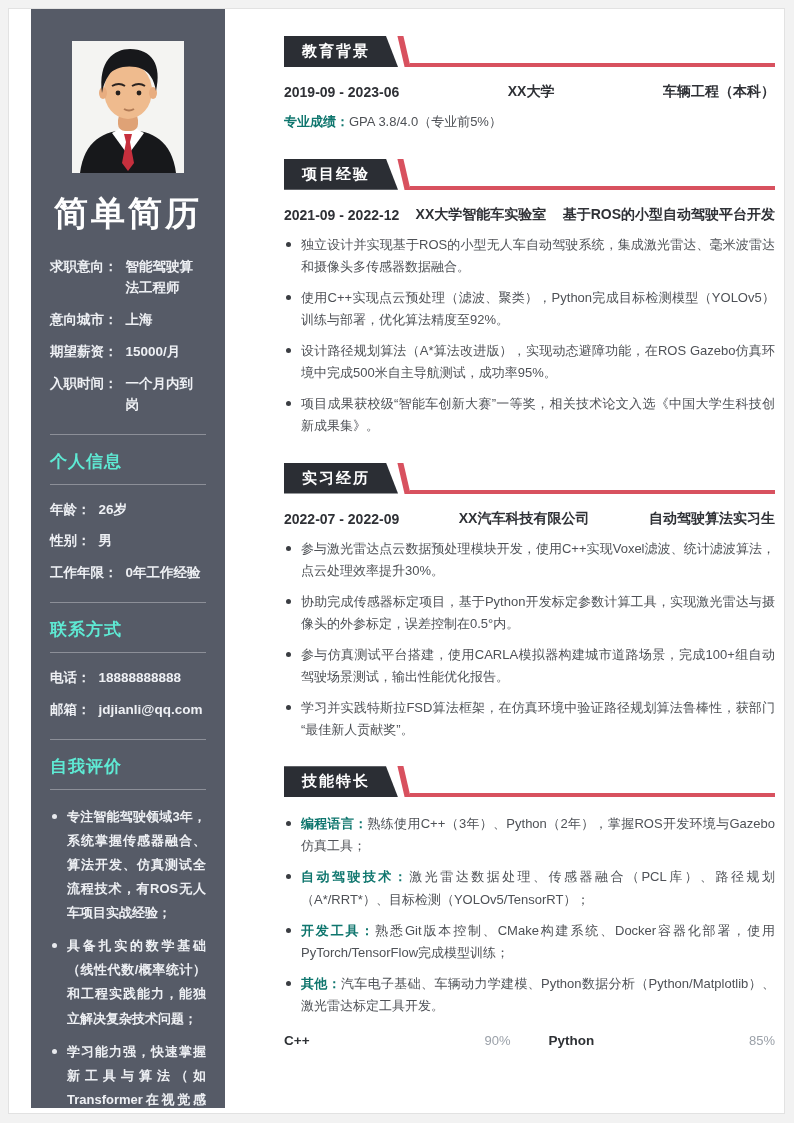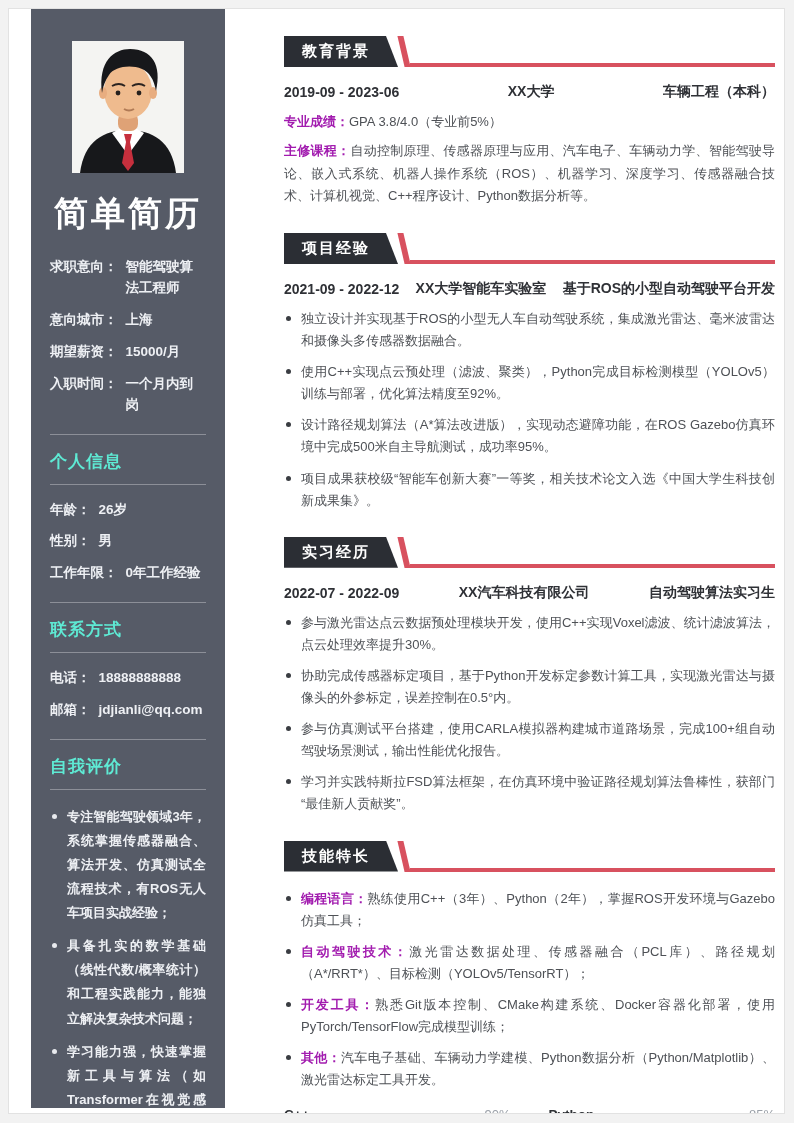--- a/index.html
+++ b/index.html
@@ -29,21 +29,21 @@
   .sec-badge { position:absolute; left:0; top:0; height:31px; width:114px; background:#2b2e34; color:#ffffff;
                display:flex; align-items:center; font-size:15px; font-weight:700; letter-spacing:2px;
                padding-left:18px; clip-path:polygon(0 0,102px 0,114px 100%,0 100%); }
   .sec-diag { position:absolute; left:117px; top:0; height:31px; width:6px; background:#d8515f; transform:skewX(13deg); }
   .sec-rule { position:absolute; left:126px; right:0; bottom:0; height:4px; background:#d8515f; }
   .meta-row { display:flex; align-items:center; font-size:14px; font-weight:700; color:#2f3136; margin-bottom:10px; }
   .meta-left { white-space:nowrap; }
   .meta-mid { flex:1; text-align:center; }
   .meta-right { white-space:nowrap; }
   .line { font-size:13px; line-height:1.75; margin-bottom:6px; text-align:justify; }
-  .lbl { font-weight:700; color:#a21caf; }
+  .lbl { font-weight:700; color:#0f766e; }
   .blist { list-style:none; }
   .bitem { position:relative; padding-left:17px; font-size:13px; line-height:1.7; margin-bottom:9px; text-align:justify; }
   .bitem::before { content:""; position:absolute; left:2px; top:8px; width:5px; height:5px; border-radius:50%; background:#3a3d42; }
 
   
   .bars { margin-top:16px; display:grid; grid-template-columns:1fr 1fr; column-gap:38px; row-gap:15px; }
   .bar-item {}
   .bar-top { display:flex; justify-content:space-between; align-items:baseline; margin-bottom:7px; }
   .bar-name { font-size:13.5px; font-weight:700; color:#2e3135; }
   .bar-pct { font-size:13px; color:#9ba1a9; }
@@ -145,23 +145,20 @@
         <div class="sec-rule"></div>
       </div>
       <div class="meta-row">
         <span class="meta-left">2019-09 - 2023-06</span>
         <span class="meta-mid">XX大学</span>
         <span class="meta-right">车辆工程（本科）</span>
       </div>
       <p class="line">
         <span class="lbl">专业成绩：</span><span>GPA 3.8/4.0（专业前5%）</span>
       </p>
-      <p class="line">
-        <span class="lbl">主修课程：</span><span>自动控制原理、传感器原理与应用、汽车电子、车辆动力学、智能驾驶导论、嵌入式系统、机器人操作系统（ROS）、机器学习、深度学习、传感器融合技术、计算机视觉、C++程序设计、Python数据分析等。</span>
-      </p>
     </section>
 
     <section class="section">
       <div class="sec-head">
         <div class="sec-badge">
           <span>项目经验</span>
         </div>
         <div class="sec-diag"></div>
         <div class="sec-rule"></div>
       </div>

